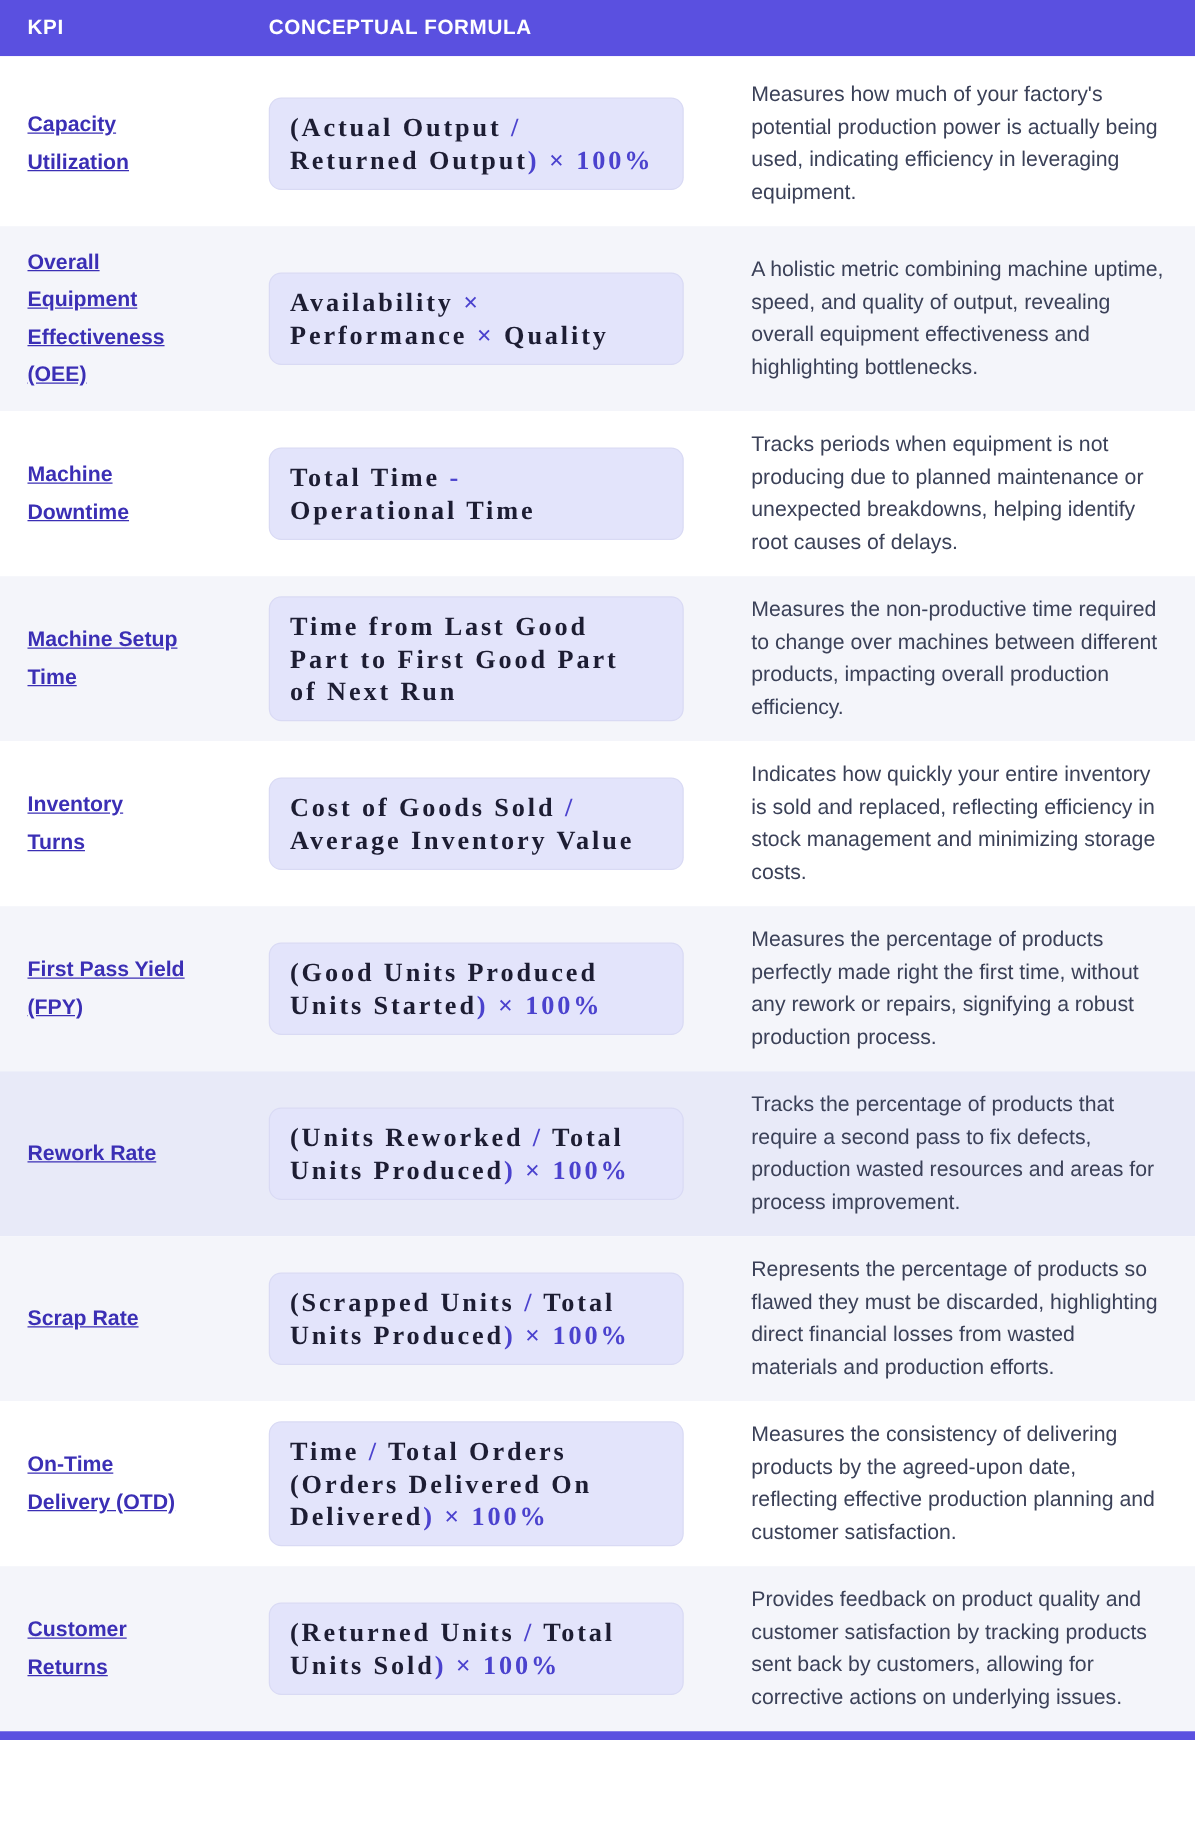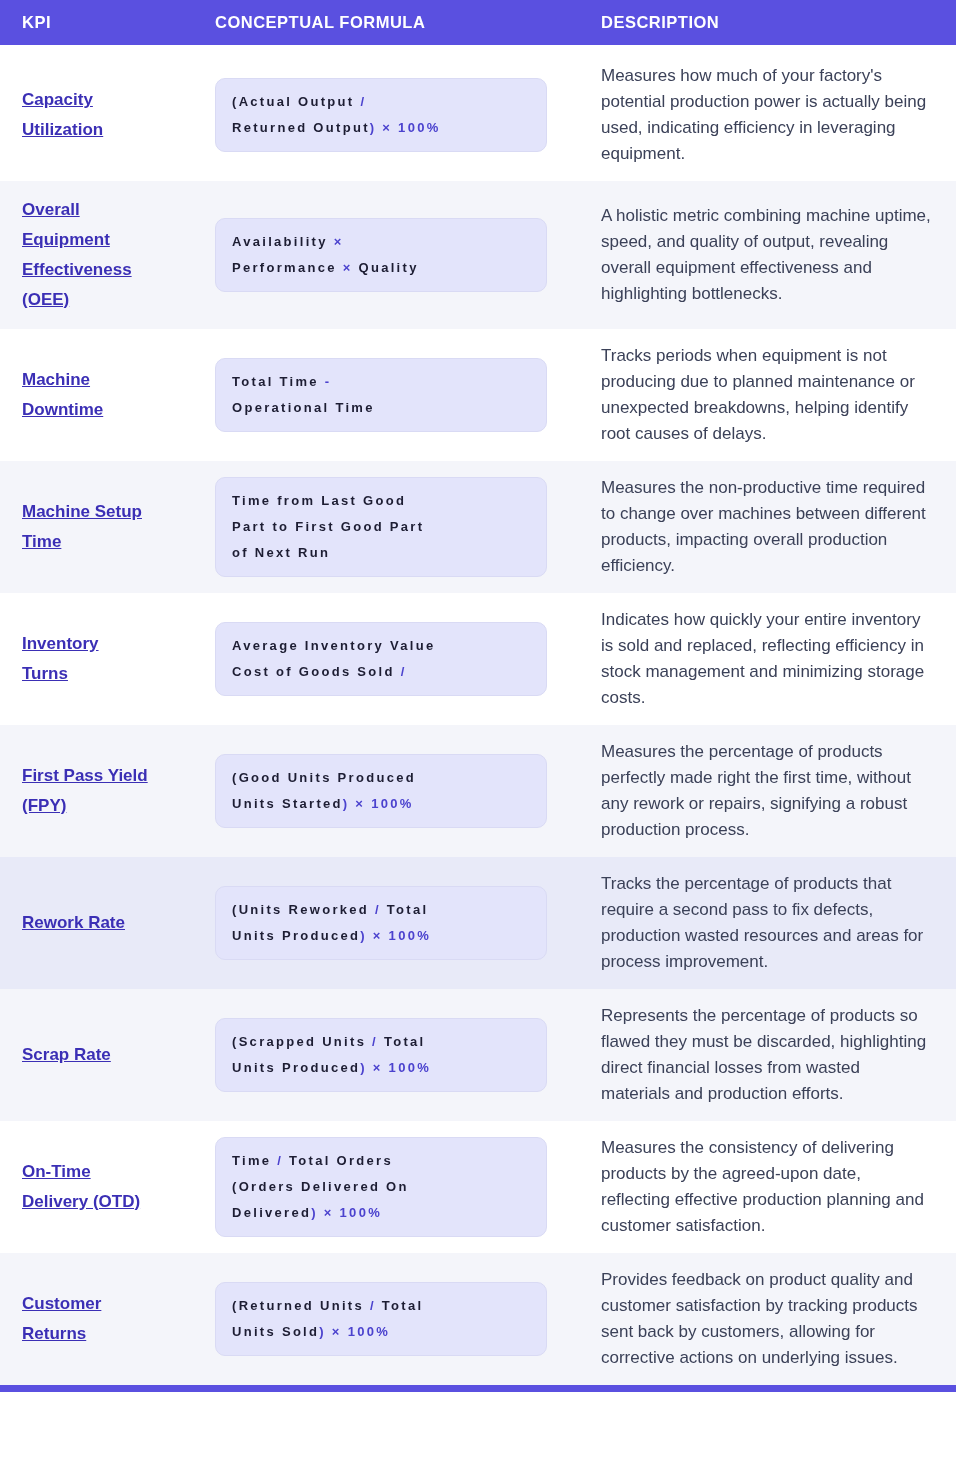--- a/index.html
+++ b/index.html
@@ -49,22 +49,22 @@
   }
 
   .formula-box {
     width: 332px;
     background: #e3e4fb;
     border: 1px solid #d9daf4;
     border-radius: 10px;
     padding: 10px 16px;
   }
   .formula-box .f-line {
-    font-family: Liberation Sans, sans-serif;
-    font-size: 13px;
+    font-family: Liberation Serif, serif;
+    font-size: 21px;
     font-weight: bold;
     line-height: 26px;
     letter-spacing: 2.3px;
     white-space: nowrap;
     color: #1d1d33;
   }
   .formula-box .f-line .accent { color: #4b42ce; }
 
   .desc {
     color: #3b4158;
@@ -75,21 +75,20 @@
   .footer-bar { height: 7px; background: #5a50e0; }
 </style>
 </head>
 <body>
 
 <div class="page">
 
   <div class="table-header">
     <div class="col-label">KPI</div>
     <div class="col-label">CONCEPTUAL FORMULA</div>
-    <div class="col-label">DESCRIPTION</div>
   </div>
 
   <div class="header-gap"></div>
 
   <div>
   <div class="row bg-white">
     <div class="kpi">
           <div>Capacity</div>
           <div>Utilization</div>
         </div>
@@ -147,22 +146,22 @@
     <div class="desc">Measures the non-productive time required to change over machines between different products, impacting overall production efficiency.</div>
   </div>
 
   <div class="row bg-white">
     <div class="kpi">
           <div>Inventory</div>
           <div>Turns</div>
         </div>
     <div class="formula-cell">
       <div class="formula-box">
+            <div class="f-line"><span>Cost of Goods Sold </span><span class="accent">/</span></div>
             <div class="f-line"><span>Average Inventory Value</span></div>
-            <div class="f-line"><span>Cost of Goods Sold </span><span class="accent">/</span></div>
           </div>
     </div>
     <div class="desc">Indicates how quickly your entire inventory is sold and replaced, reflecting efficiency in stock management and minimizing storage costs.</div>
   </div>
 
   <div class="row bg-gray">
     <div class="kpi">
           <div>First Pass Yield</div>
           <div>(FPY)</div>
         </div>

